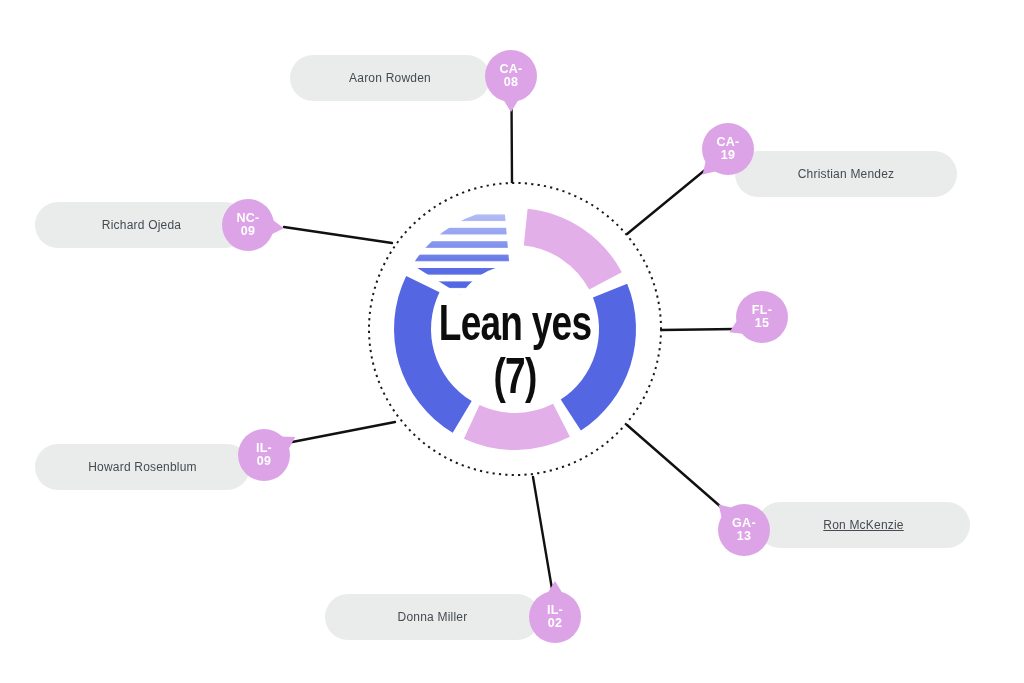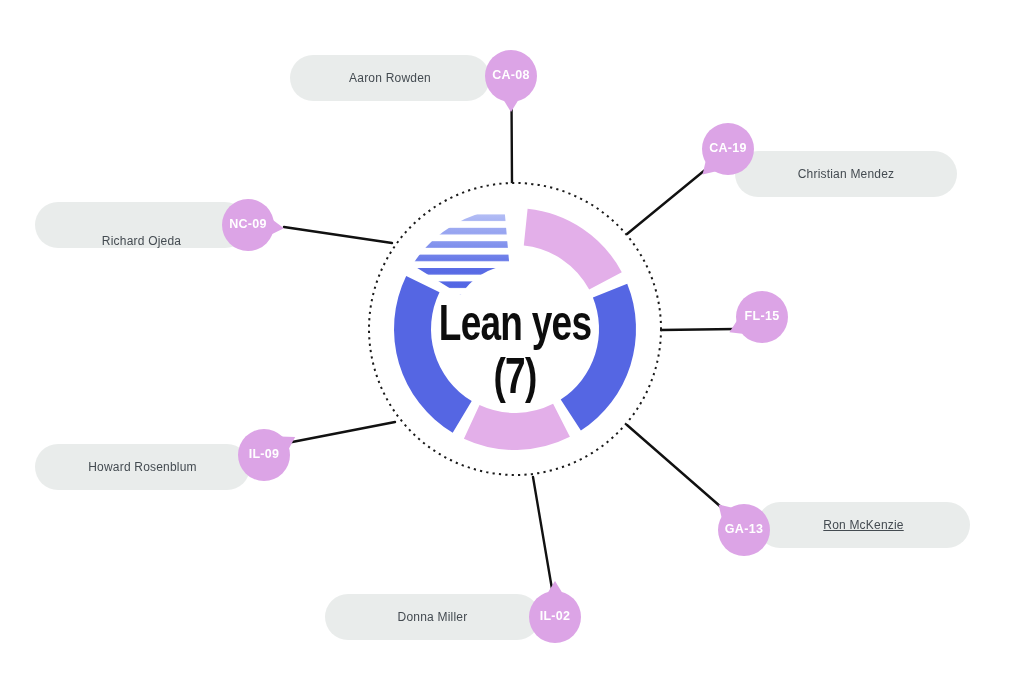--- a/index.html
+++ b/index.html
@@ -14,28 +14,28 @@
     position:absolute;height:46px;background:#e9eceb;border-radius:23px;
     display:flex;align-items:center;justify-content:center;
     color:#444b51;font-size:12px;letter-spacing:.2px;z-index:2;
   }
   .p-aaron   {left:290px;top:55px; width:200px;}
   .p-christian{left:735px;top:117px;width:222px;margin-top:34px;}
   .p-kimberly{left:763px;top:294px;width:227px;}
   .p-ron     {left:757px;top:502px;width:213px;text-decoration:underline;}
   .p-donna   {left:325px;top:594px;width:215px;}
   .p-howard  {left:35px; top:432px;width:215px;margin-top:12px;}
-  .p-richard {left:35px; top:202px;width:213px;align-items:flex-end;}
+  .p-richard {left:35px; top:202px;width:213px;}
   
   .badge{
     position:absolute;width:52px;height:52px;border-radius:50%;
     background:#dca4e6;z-index:3;display:flex;align-items:center;justify-content:center;
   }
   .badge .label{
-    display:flex;flex-direction:row;align-items:center;justify-content:center;
+    display:flex;flex-direction:column;align-items:center;justify-content:center;
     color:#ffffff;font-size:12.5px;font-weight:bold;line-height:13.5px;letter-spacing:.3px;
   }
   .tailwrap{position:absolute;inset:0;pointer-events:none;}
   .tail{
     position:absolute;top:-10px;left:50%;margin-left:-8px;width:0;height:0;
     border-left:8px solid transparent;border-right:8px solid transparent;
     border-bottom:13px solid #dca4e6;
   }
   .r0  {transform:rotate(0deg);}
   .r60 {transform:rotate(60deg);}

